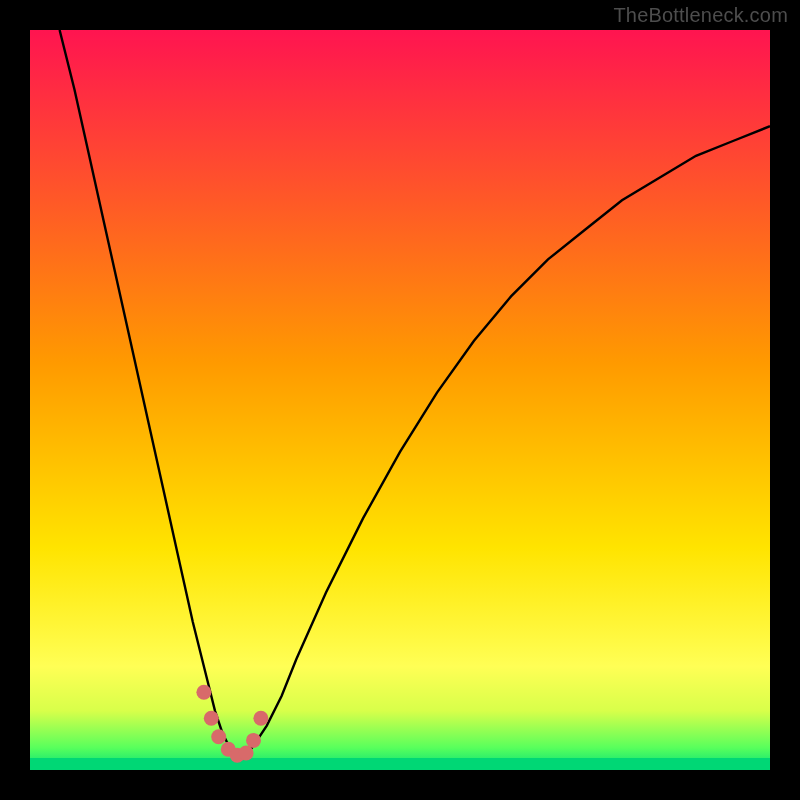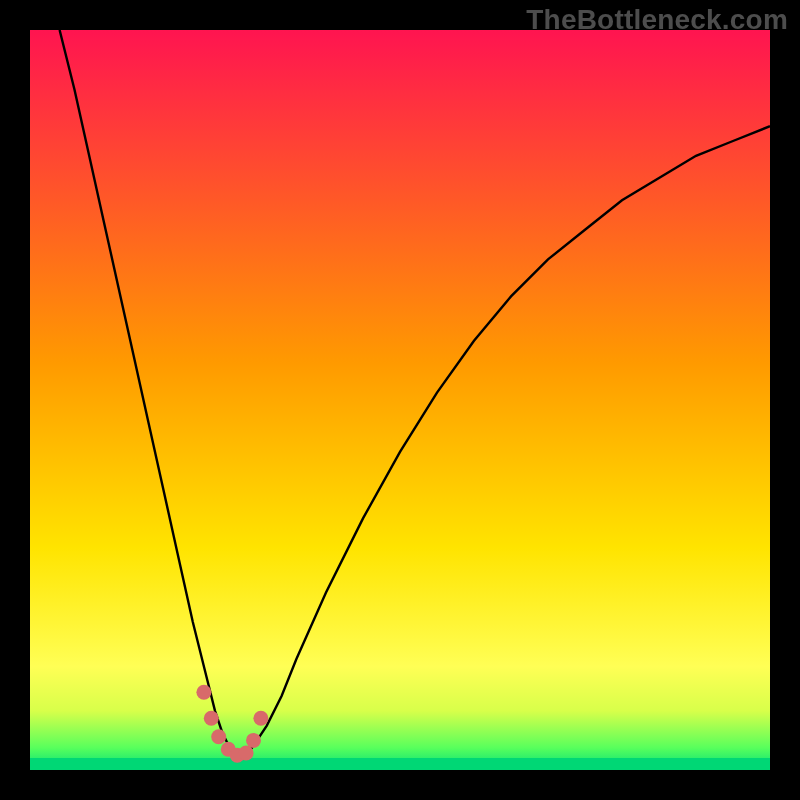--- a/index.html
+++ b/index.html
@@ -14,22 +14,22 @@
   .stage {
     position: relative;
     width: 800px;
     height: 800px;
     background: #000;
   }
   .watermark {
     position: absolute;
     top: 4px;
     right: 12px;
-    font-size: 28px;
-    font-weight: 700;
+    font-size: 20px;
+    font-weight: 400;
     color: #4d4d4d;
     letter-spacing: 0.2px;
     z-index: 5;
   }
   svg {
     position: absolute;
     left: 0;
     top: 0;
   }
 </style>

